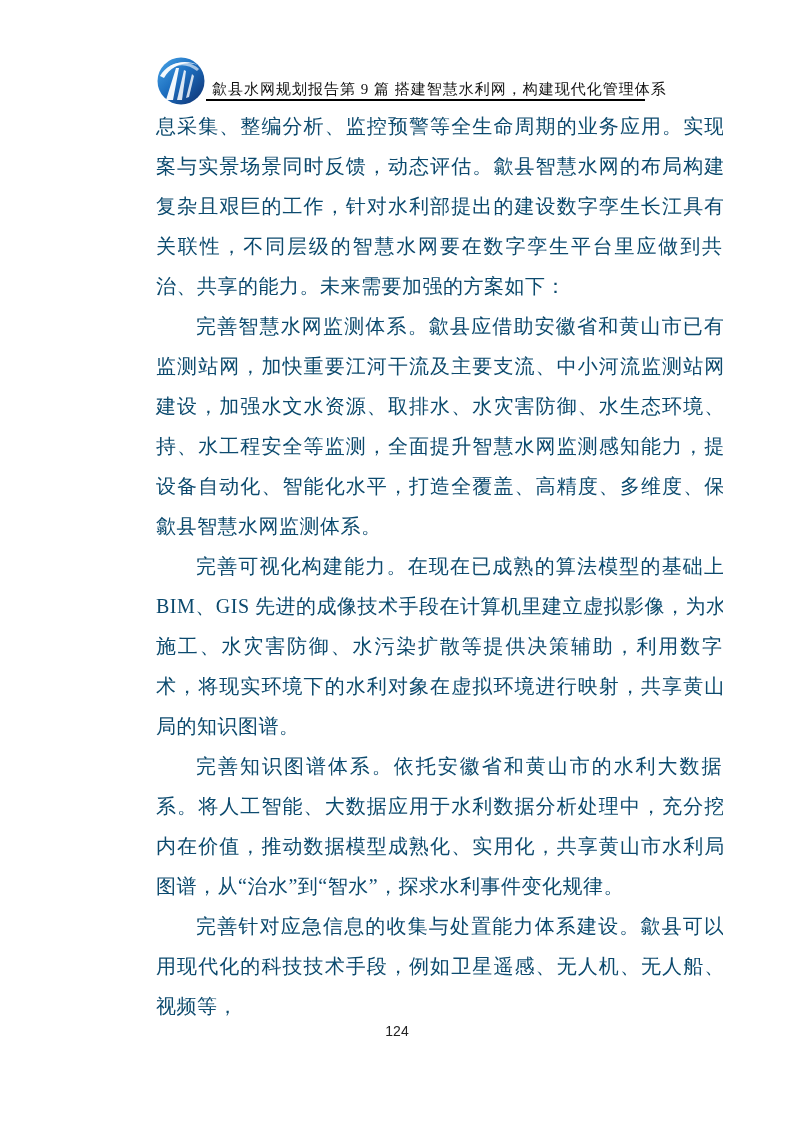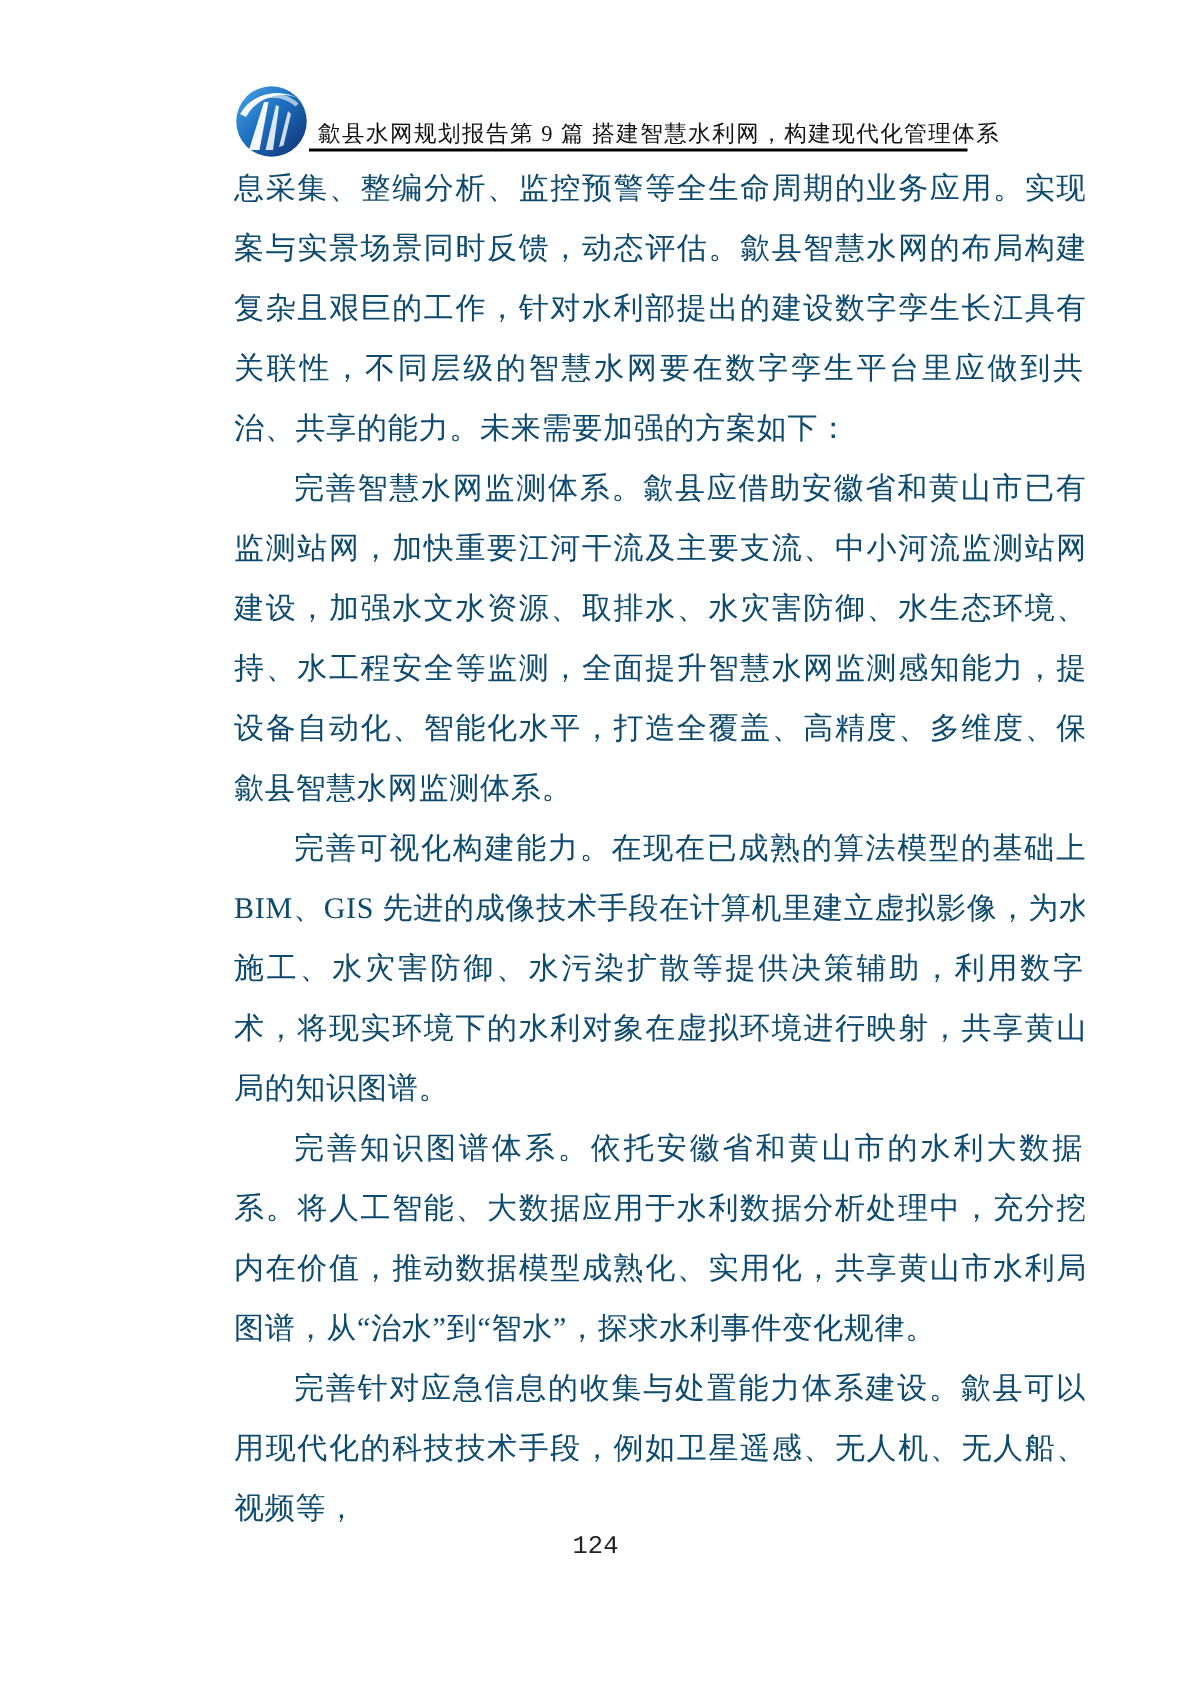--- a/index.html
+++ b/index.html
@@ -71,23 +71,23 @@
   }
   
   .footer {
     position: absolute;
     left: 0;
     right: 0;
     top: 1022px;
     text-align: center;
   }
   .page-number {
-    font-size: 17px;
+    font-size: 14px;
     color: #222222;
-    font-family: Liberation Mono, monospace;
+    font-family: Liberation Sans, sans-serif;
   }
 </style>
 </head>
 <body>
 
 <div class="page">
 
   <div class="header">
     <div class="header-rule"></div>
     <div class="logo">

